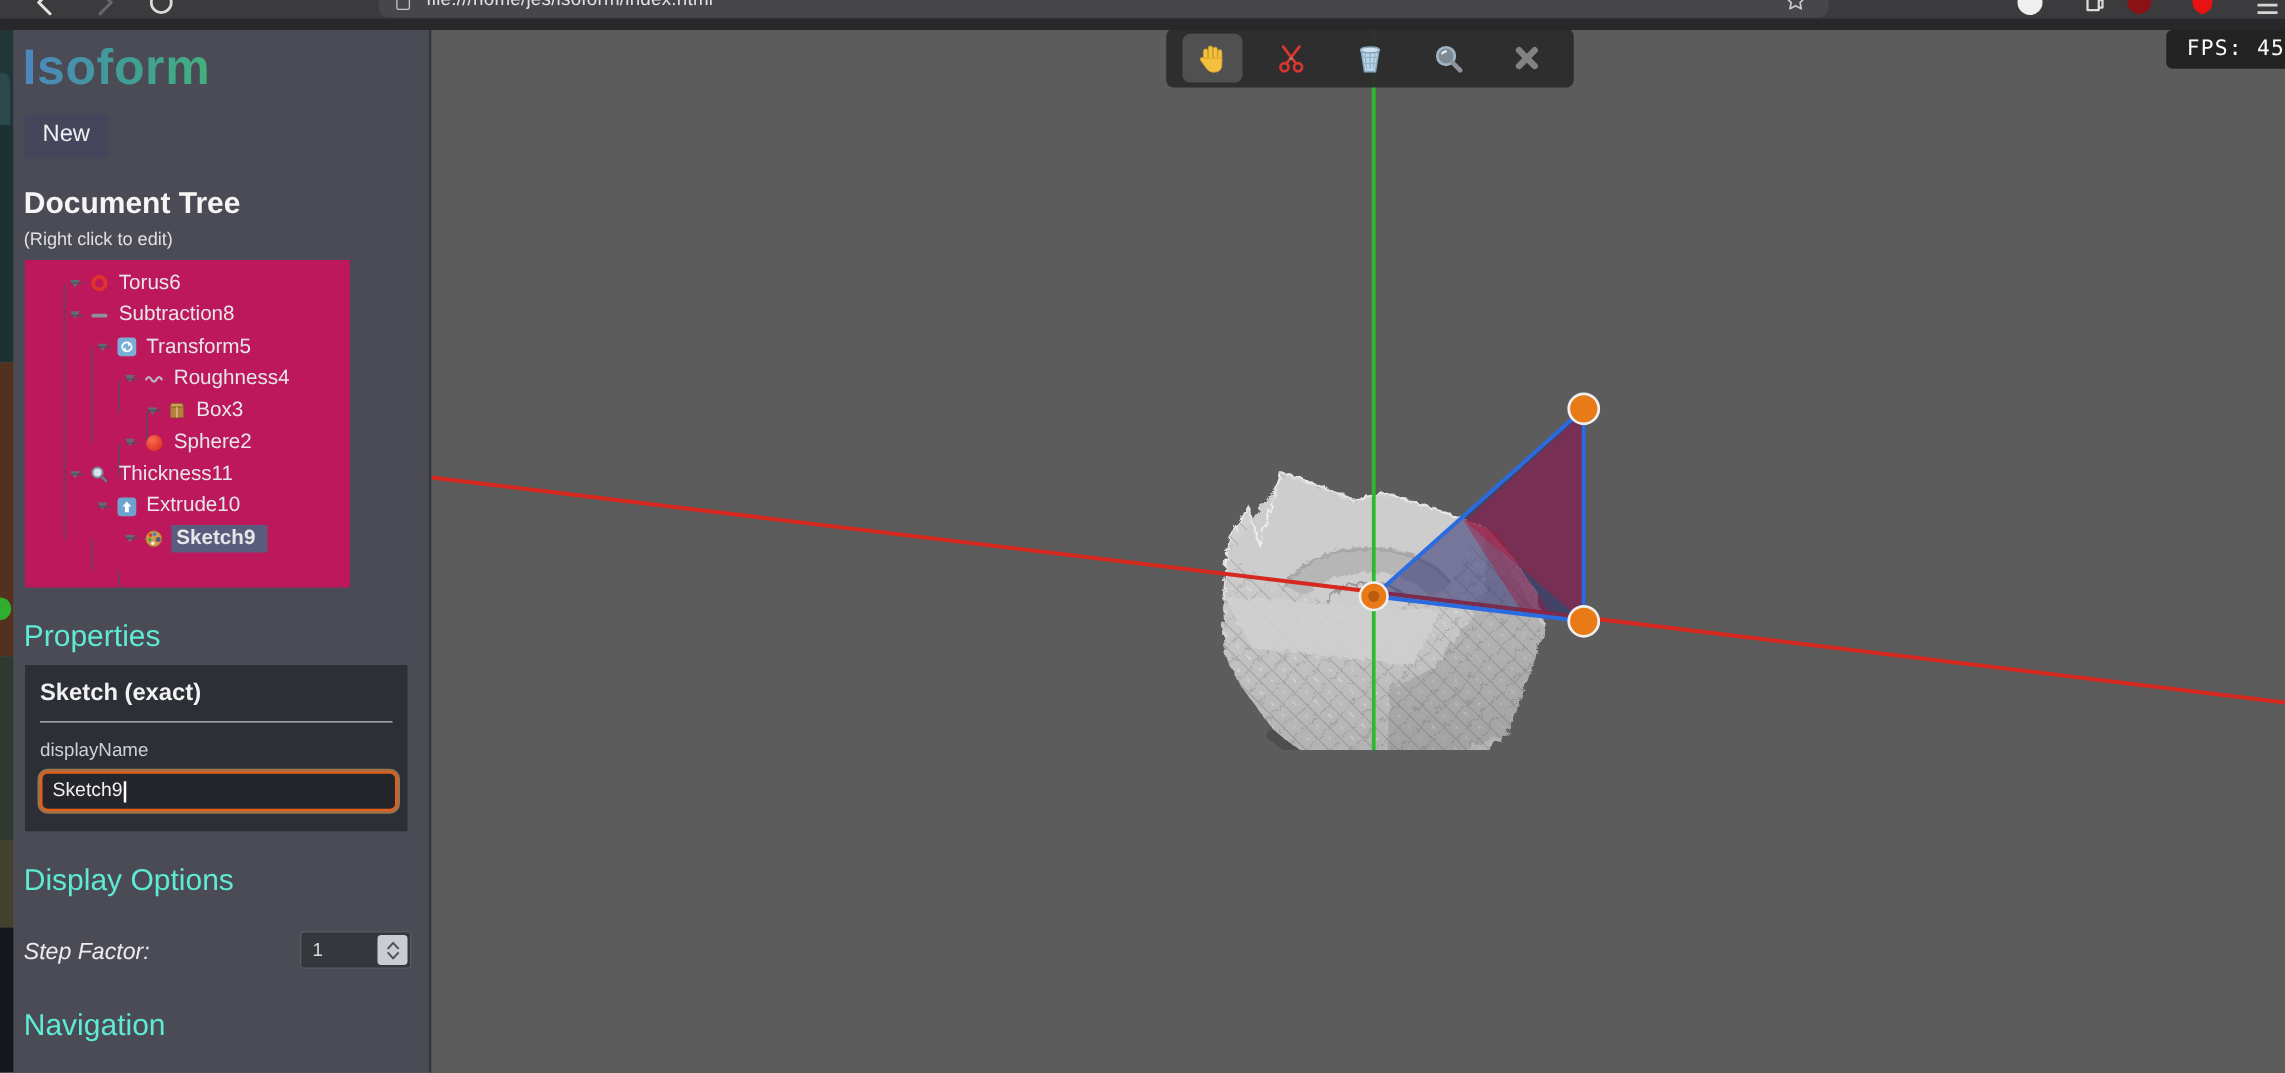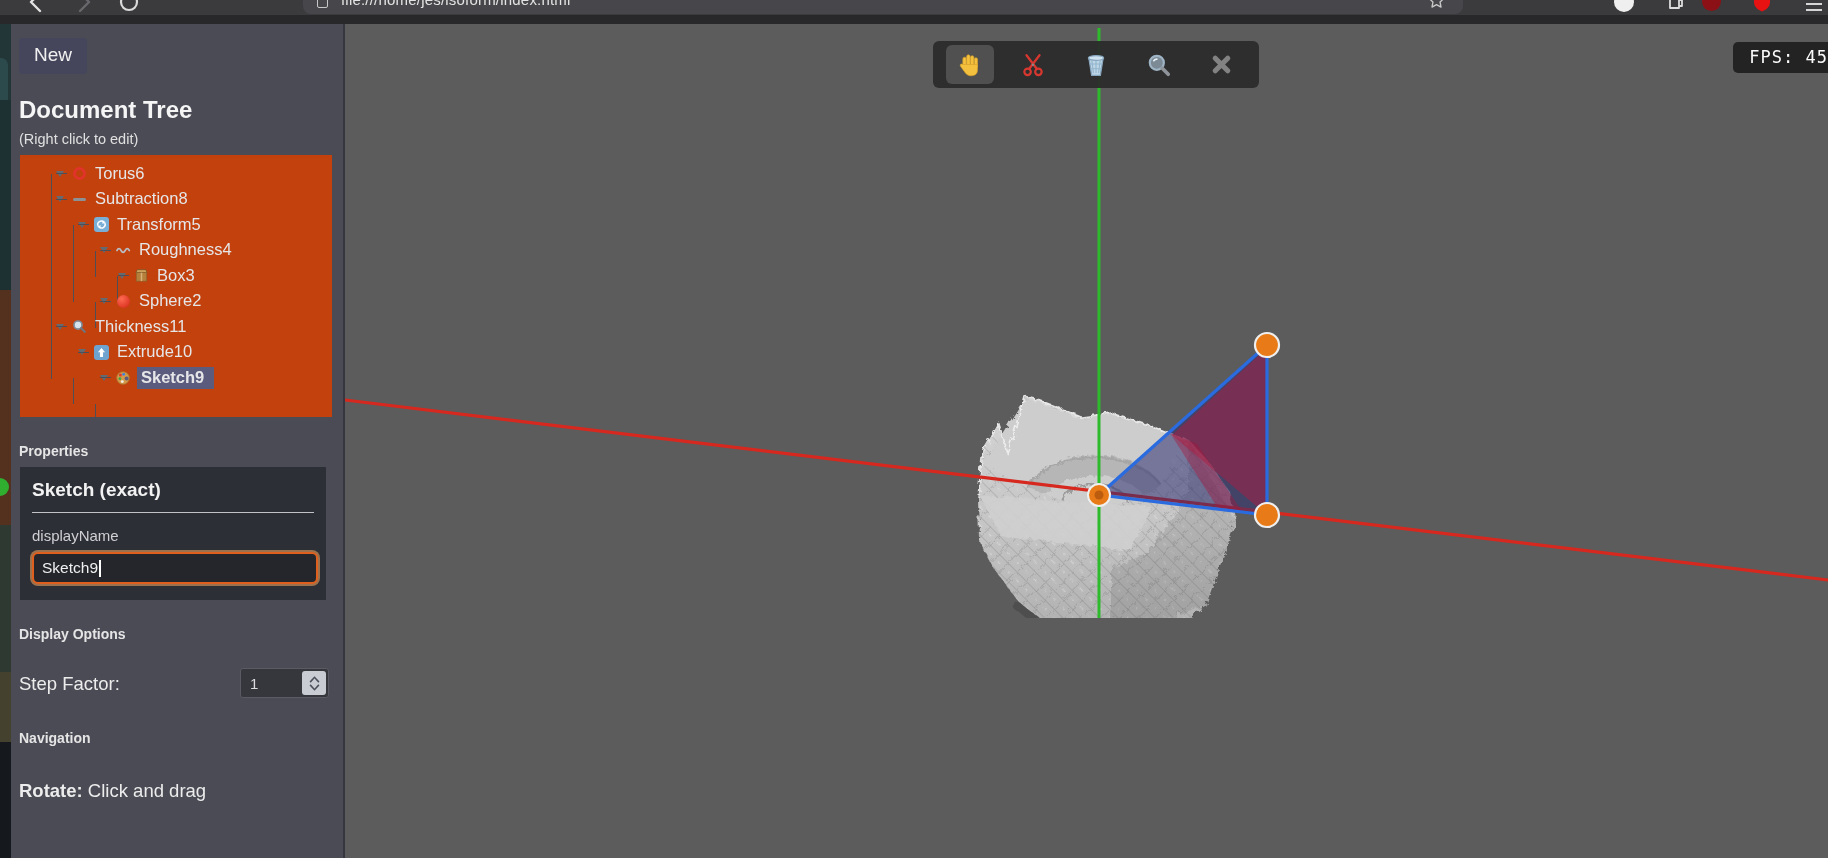--- a/index.html
+++ b/index.html
@@ -36,68 +36,68 @@
              background:#4a4b55; border-right:2px solid #36363e; color:#eee; z-index:10;}
   .app-title { margin:8px 0 0 7px; font-size:40px; font-weight:bold; letter-spacing:.5px;
         background:linear-gradient(90deg,#4e86c0 0%,#3f9f94 55%,#43b07e 100%);
         -webkit-background-clip:text; background-clip:text; color:transparent; width:max-content;
         text-shadow:none; }
   .new-btn { margin:14px 0 0 8px; display:inline-block; background:#45465c; color:#f0f0f0;
         font-size:19px; padding:6px 15px 8px; border-radius:4px; border:none; cursor:pointer; }
   .h-doc { margin:22px 0 0 8px; font-size:24px; font-weight:bold; color:#f5f5f5; }
   .hint { margin:7px 0 0 8px; font-size:14.5px; color:#e0e0e0; }
 
-  .tree-panel { position:relative; margin:8px 0 0 9px; width:312px; height:262px;
-        background:#c2410c; overflow:hidden; padding-top:6px; }
+  .tree-panel { position:relative; margin:8px 0 0 9px; width:260px; height:262px;
+        background:#be185d; overflow:hidden; padding-top:6px; }
   .tree-row { position:relative; height:25.5px; display:flex; align-items:center;
         font-size:16.5px; color:#e6e6e8; white-space:nowrap; }
   .tree-row .expander { width:0; height:0; border-left:4.5px solid transparent;
         border-right:4.5px solid transparent; border-top:6px solid #646a72;
         margin-right:7px; flex:none; }
   .tree-row .ticon { width:16px; height:16px; margin-right:6px; flex:none;
         display:flex; align-items:center; justify-content:center; }
   .tree-row .tlabel { padding:1px 5px 2px 2px; }
   .tree-row.selected .tlabel { background:#5b5b7e; font-weight:bold; padding:1px 10px 2px 4px; }
   .tree-row::before { content:""; position:absolute; top:12px; width:11px; height:1px; background:#4c4f56; }
   .vline { position:absolute; width:1px; background:#4c4f56; }
 
   
   .i-torus { width:13px; height:13px; border:3.2px solid #e0342a; border-radius:50%; }
   .i-sub { width:13px; height:3.5px; background:#8c9196; border-radius:2px; }
   .i-sq { width:15px; height:15px; border-radius:3px; background:#79aed6;
           display:flex; align-items:center; justify-content:center; }
   .i-sphere { width:13px; height:13px; border-radius:50%;
           background:radial-gradient(circle at 35% 30%, #ff6a52, #d02415); }
 
-  .h-sec { margin:26px 0 0 8px; font-size:14px; font-weight:bold; color:#e5e5e5; }
+  .h-sec { margin:26px 0 0 8px; font-size:24px; font-weight:normal; color:#5eead4; }
   .props-panel { margin:8px 0 0 9px; width:306px; background:#2d2f36; padding:12px 12px 16px; }
   .props-type { font-size:19px; font-weight:bold; color:#f2f2f2; }
   .props-hr { border:none; border-top:1px solid #c3c3c7; margin:11px 0 14px; }
   .props-label { font-size:15px; color:#cfcfd4; margin-bottom:8px; }
   .fake-input { position:relative; width:286px; height:32px; background:#24262b;
         border:2px solid #de5f1e; border-radius:6px; box-shadow:0 0 0 2px rgba(248,168,96,.55);
         display:flex; align-items:center; padding-left:8px; font-size:15.5px; color:#f0f0f0; }
   .caret { display:inline-block; width:1.5px; height:17px; background:#fff; margin-left:1px;
         animation:blink 1.1s steps(1) infinite; }
   @keyframes blink { 50% { opacity:0; } }
 
   .step-row { position:relative; margin:26px 0 0 8px; height:32px; }
-  .step-label { font-size:18.5px; color:#ececec; line-height:32px; }
+  .step-label { font-size:18.5px; color:#ececec; line-height:32px;font-style:italic; }
   .step-input { position:absolute; right:14px; top:0; width:89px; height:30px; background:#35373d;
         border:1px solid #5b5b63; border-radius:3px; display:flex; align-items:center; }
   .step-value { flex:1; padding-left:9px; font-size:15px; color:#dcdcdc; }
   .spinner { width:24px; height:24px; margin-right:2px; background:#c9cdd3; border-radius:3px;
         display:flex; flex-direction:column; align-items:center; justify-content:center; gap:1px; }
   .spinner svg { display:block; }
 
   .rotate-line { margin:34px 0 0 8px; font-size:18.5px; color:#ececec; }
   .rotate-line b { font-weight:bold; }
 
   
-  .viewport { position:absolute; left:345px; top:28px; width:1483px; height:590px;
+  .viewport { position:absolute; left:345px; top:10px; width:1483px; height:590px;
         background:#5c5c5c; overflow:hidden; z-index:1; }
   .scene { position:absolute; left:0; top:0; }
 
   .toolbar { position:absolute; left:588px; top:13px; width:326px; height:47px;
         background:rgba(43,43,43,.95); border-radius:6px; display:flex; align-items:center;
         justify-content:space-around; padding:0 6px; z-index:20; }
   .tool-btn { width:48px; height:39px; border-radius:6px; display:flex; align-items:center;
         justify-content:center; cursor:pointer; }
   .tool-btn.active { background:#505050; }
 
@@ -146,20 +146,21 @@
     <div class="tab"></div>
     <div class="b2"></div>
     <div class="b3"></div>
   <div class="b4"></div>
     <div class="b5"></div>
     <div class="b6"></div>
     <div class="gdot"></div>
 </div>
 
 <div class="sidebar">
+  <div class="app-title">Isoform</div>
   <button class="new-btn">New</button>
 
   <div class="h-doc">Document Tree</div>
   <div class="hint">(Right click to edit)</div>
 
   <div class="tree-panel">
     <div class="vline" style="left:31px; top:19px;  height:205px;"></div>
     <div class="vline" style="left:53px; top:70px;  height:77px;"></div>
     <div class="vline" style="left:75px; top:96px;  height:26px;"></div>
     <div class="vline" style="left:97px; top:121px; height:26px;"></div>

